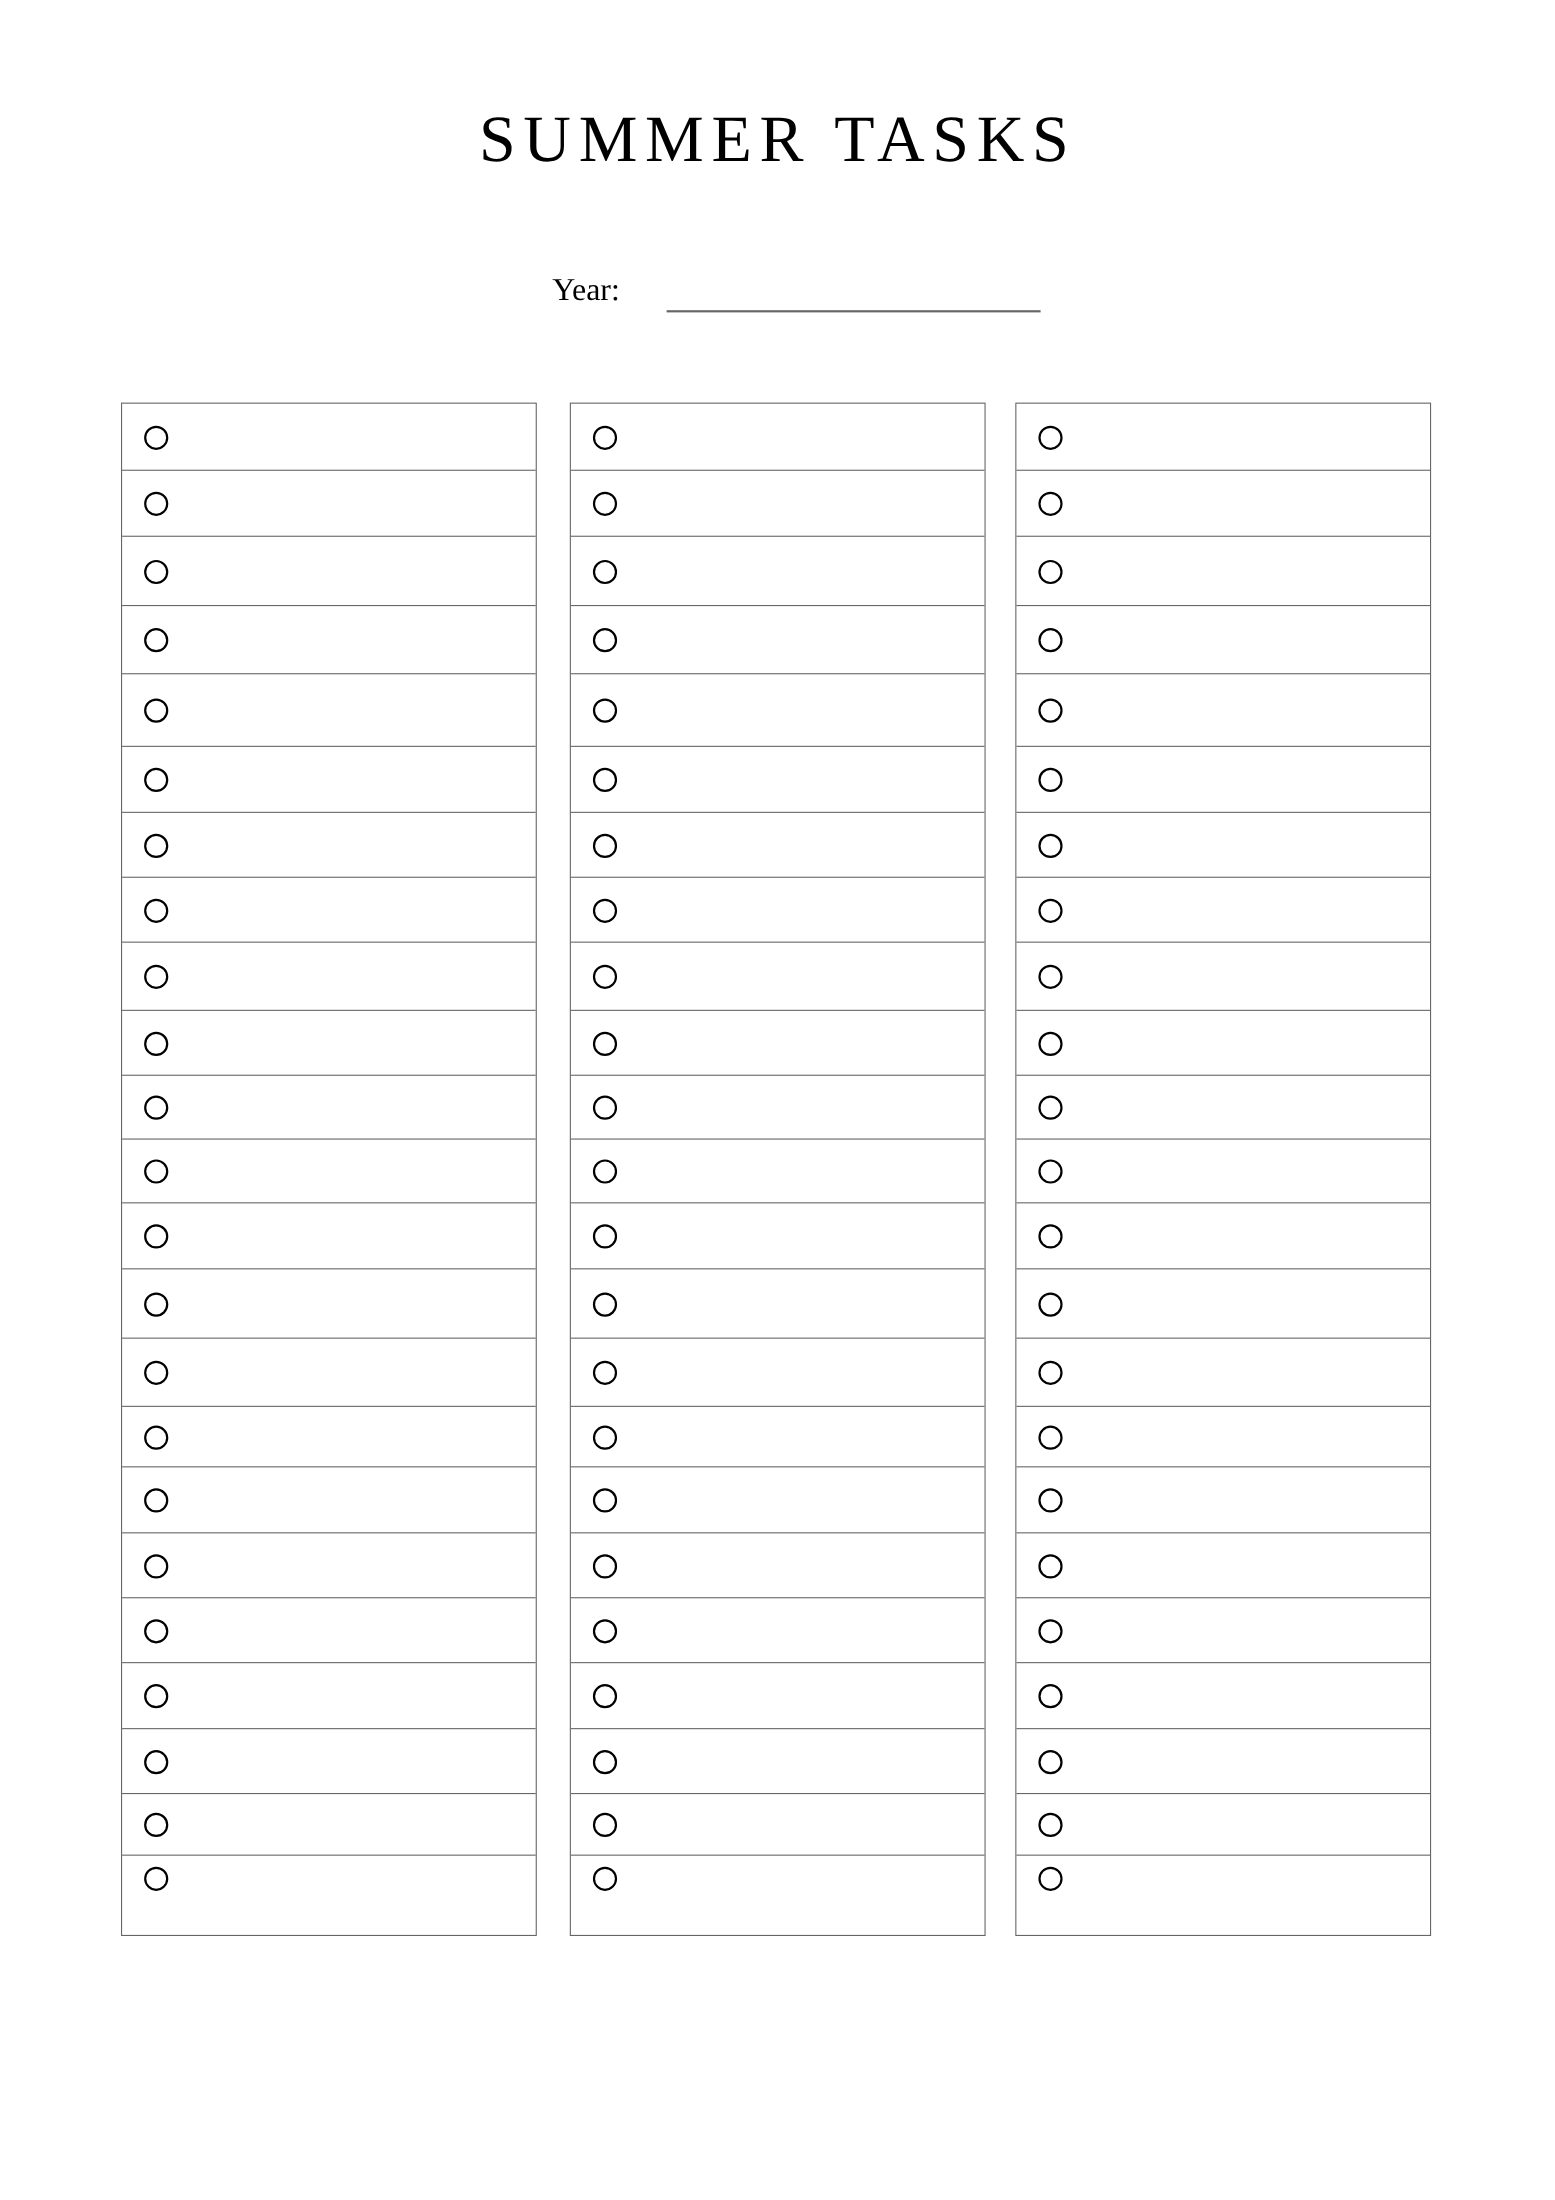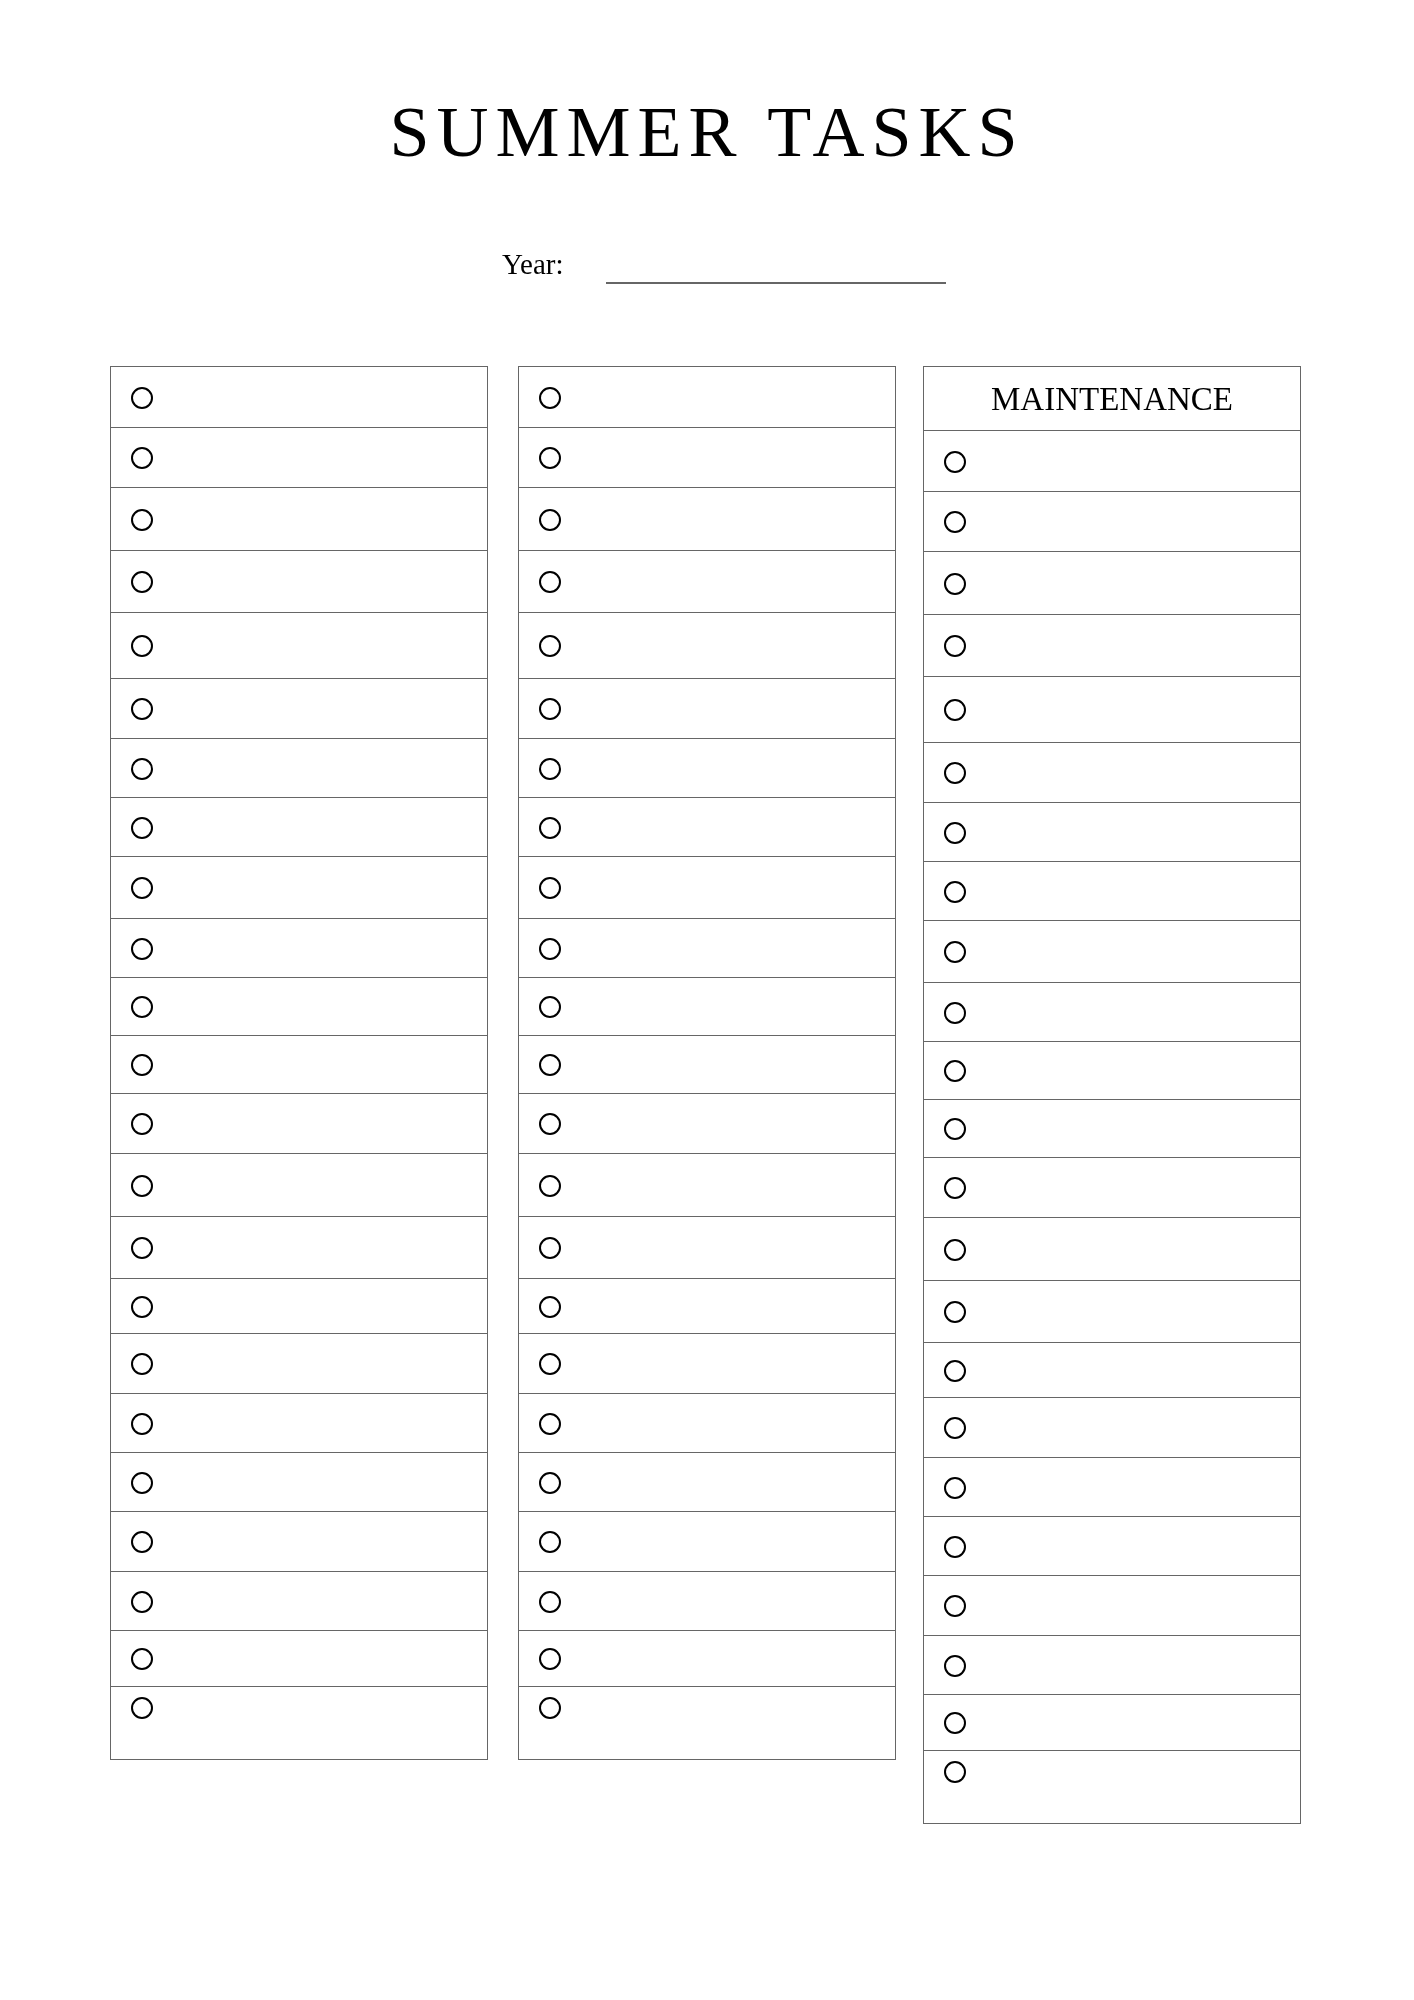--- a/index.html
+++ b/index.html
@@ -1,17 +1,17 @@
 <!DOCTYPE html>
 <html><head>
 <meta charset="utf-8">
 <style>
   html, body { margin: 0; padding: 0; background: #ffffff; }
   body { width: 1414px; height: 2000px; position: relative; overflow: hidden; font-family: "DejaVu Serif", "Liberation Serif", serif; color: #000; }
-  .title { position: absolute; left: 0; width: 1414px; top: 96px; text-align: center; font-family: "Liberation Serif", serif; font-size: 72px; letter-spacing: 7px; line-height: 1; font-weight: normal; }
+  .title { position: absolute; left: 0; width: 1414px; top: 96px; text-align: center; font-family: "Liberation Serif", serif; font-size: 60px; letter-spacing: 7px; line-height: 1; font-weight: normal; }
   .year-row { position: absolute; top: 248px; left: 502px; height: 40px; }
   .year-label { position: absolute; left: 0; top: 0; font-family: "Liberation Serif", serif; font-size: 29px; white-space: nowrap; }
   .year-line { position: absolute; left: 104px; top: 34px; width: 340px; height: 0; border-top: 2px solid #666; }
   .col { position: absolute; top: 366px; width: 378px; border: 1.5px solid #666; box-sizing: border-box; }
   .col-head { height: 64px; border-bottom: 1.5px solid #666; box-sizing: border-box; text-align: center; font-family: "Liberation Serif", serif; font-size: 33px; line-height: 64px; white-space: nowrap; }
   .row { position: relative; border-bottom: 1.5px solid #666; box-sizing: border-box; }
   .row:last-child { border-bottom: none; }
   .check { position: absolute; left: 20px; width: 22px; height: 22px; border: 2.5px solid #000; border-radius: 50%; box-sizing: border-box; }
 </style>
 </head>
@@ -207,21 +207,20 @@
       <div class="row" style="height: 56px;">
         <span class="check" style="top: 17px;"></span>
         <span style="position: absolute; left: 56px; top: 14px;"></span>
       </div>
       <div class="row" style="height: 72px;">
         <span class="check" style="top: 10px;"></span>
         <span style="position: absolute; left: 56px; top: 14px;"></span>
       </div>
     </div>
     <div class="col" style="left: 923px;">
-      <div class="col-head">MAINTENANCE</div>
       <div class="row" style="height: 61px;">
         <span class="check" style="top: 20px;"></span>
         <span style="position: absolute; left: 56px; top: 14px;"></span>
       </div>
       <div class="row" style="height: 60px;">
         <span class="check" style="top: 19px;"></span>
         <span style="position: absolute; left: 56px; top: 14px;"></span>
       </div>
       <div class="row" style="height: 63px;">
         <span class="check" style="top: 21px;"></span>

